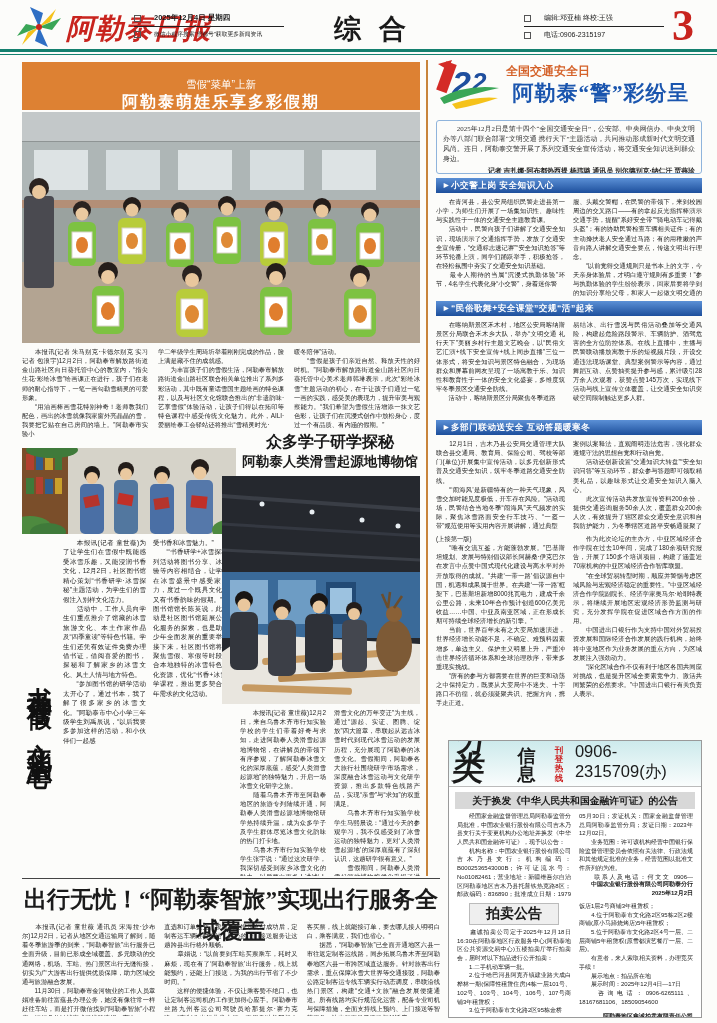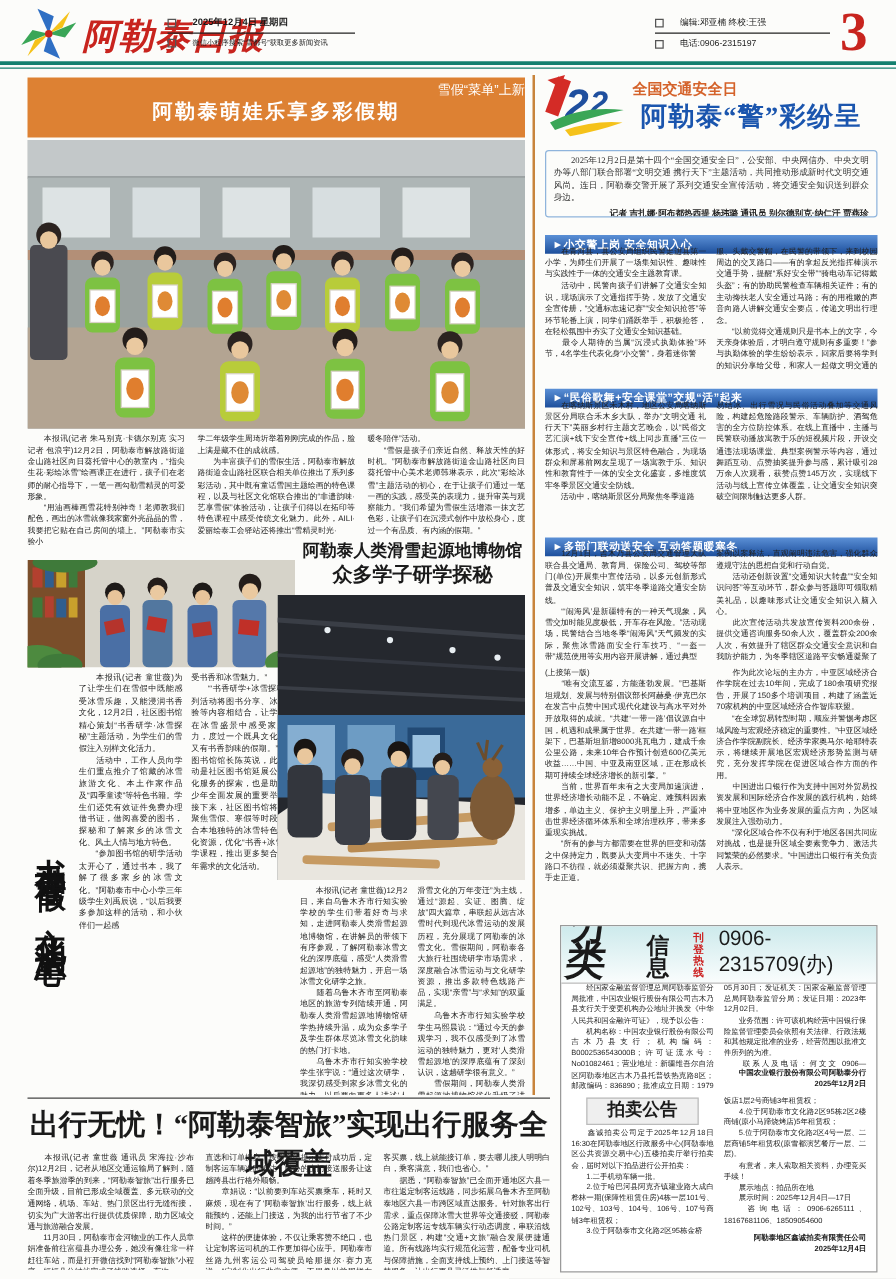--- a/index.html
+++ b/index.html
@@ -7,21 +7,21 @@
         font-family:"Liberation Sans","DejaVu Sans",sans-serif;color:#1a1a1a;overflow:hidden;}
   .abs{position:absolute;}
   .serif{font-family:"Liberation Serif","DejaVu Serif",serif;}
   .red{color:#c8241e;}
   .coltext{font-size:6.3px;line-height:1.45;text-align:justify;white-space:pre-wrap;
            overflow:hidden;color:#222;}
   .cols{display:flex;}
   .col{flex:1;overflow:hidden;}
   .hrule{background:#444;height:1px;}
   .banner{background:linear-gradient(180deg,#5b90d6,#1d4f9c);color:#fff;font-weight:bold;
-          font-size:8.6px;line-height:15px;padding:0 6px;letter-spacing:.5px;overflow:hidden;white-space:nowrap;margin-top:10px;}
+          font-size:8.6px;line-height:15px;padding:0 6px;letter-spacing:.5px;overflow:hidden;white-space:nowrap;}
   .infoline{display:flex;align-items:center;gap:13px;}
   .cbx{display:inline-block;width:5px;height:5px;border:1px solid #555;flex:0 0 auto;}
   .vtitle{writing-mode:vertical-rl;text-orientation:upright;font-family:"Liberation Serif","DejaVu Serif",serif;
           font-weight:900;font-size:25px;letter-spacing:5px;color:#111;width:34px;text-align:center;overflow:hidden;}
   .signblock{font-weight:bold;text-align:right;font-size:6.4px;line-height:1.5;white-space:pre-wrap;}
 </style>
 </head>
 <body>
 
 <div class="page">
@@ -42,40 +42,41 @@
       <span class="cbx"></span>
       <span>2025年12月4日  星期四</span>
     </div>
     <div class="hrule" style="width:150px;margin:3px 0;background:#222;"></div>
     <div class="infoline" style="font-size:5.8px;">
       <span class="cbx"></span>
       <span>微信小程序搜索“雪都号”获取更多新闻资讯</span>
     </div>
   </div>
 
+  <div class="abs serif" style="left:300px;top:11px;width:140px;text-align:center;font-size:27px;font-weight:900;letter-spacing:18px;text-indent:18px;">综合</div>
 
   <div class="abs" style="left:524px;top:13px;width:150px;">
     <div class="infoline" style="font-size:7px;">
       <span class="cbx"></span>
       <span>编辑:邓亚楠  终校:王强</span>
     </div>
     <div class="hrule" style="width:140px;margin:3px 0;background:#222;"></div>
     <div class="infoline" style="font-size:7px;">
       <span class="cbx"></span>
       <span>电话:0906-2315197</span>
     </div>
   </div>
 
   <div class="abs serif red" style="left:672px;top:0px;font-size:44px;font-weight:900;">3</div>
 
   <div class="abs" style="left:0;top:49px;width:717px;height:3px;background:#14806f;"></div>
   <div class="abs" style="left:0;top:54px;width:717px;height:1px;background:#14806f;"></div>
 
   <div class="abs" style="left:22px;top:62px;width:398px;height:48px;background:#dd8133;color:#fff;text-align:center;">
-    <div style="font-size:10.5px;padding-top:3px;text-align:right;">雪假“菜单”上新</div>
+    <div style="font-size:10.5px;padding-top:16px;">雪假“菜单”上新</div>
     <div style="font-size:16px;font-weight:900;letter-spacing:2px;">阿勒泰萌娃乐享多彩假期</div>
   </div>
 
   <svg class="abs" style="left:22px;top:112px;" width="398" height="231" viewBox="0 0 398 231">
     <rect width="398" height="231" fill="#9aa29f"></rect>
     <rect width="398" height="30" fill="#c3c8c9"></rect>
     <line x1="0" y1="30" x2="398" y2="30" stroke="#8e9494" stroke-width="2"></line>
     <rect y="30" width="398" height="58" fill="#aeb6b6"></rect>
     <rect x="12" y="38" width="54" height="40" fill="#dde3e4"></rect>
       <rect x="84" y="38" width="54" height="40" fill="#d7dee0"></rect>
@@ -219,22 +220,22 @@
   <div class="abs cols" style="left:22px;top:538px;width:214px;height:338px;gap:7px;">
     <div class="vtitle">书香伴雪假 文化润童心</div>
     <div class="col coltext" style="font-size:6.5px;">　　本报讯(记者 童世薇)为了让学生们在雪假中既能感受冰雪乐趣，又能浸润书香文化，12月2日，社区图书馆精心策划“书香研学·冰雪探秘”主题活动，为学生们的雪假注入别样文化活力。
 　　活动中，工作人员向学生们重点推介了馆藏的冰雪旅游文化、本土作家作品及“四季童读”等特色书籍。学生们还凭有效证件免费办理借书证，借阅喜爱的图书，探秘和了解家乡的冰雪文化、风土人情与地方特色。
 　　“参加图书馆的研学活动太开心了，通过书本，我了解了很多家乡的冰雪文化。”阿勒泰市中心小学三年级学生刘禹辰说，“以后我要多参加这样的活动，和小伙伴们一起感</div>
     <div class="col coltext" style="font-size:6.5px;">受书香和冰雪魅力。”
 　　“‘书香研学+冰雪探秘’系列活动将图书分享、冰雪体验等内容相结合，让学生们在冰雪盛景中感受家乡魅力，度过一个既具文化温度又有书香韵味的假期。”社区图书馆馆长陈英说，此次活动是社区图书馆延展公共文化服务的探索，也是助力青少年全面发展的重要举措。接下来，社区图书馆将陆续聚焦雪假、寒假等时段，结合本地独特的冰雪特色与文化资源，优化“书香+冰雪”研学课程，推出更多契合青少年需求的文化活动。</div>
   </div>
 
   <div class="abs" style="left:240px;top:432px;width:180px;text-align:center;font-weight:900;">
+    <div class="serif" style="font-size:16px;">众多学子研学探秘</div>
     <div class="serif" style="font-size:13.5px;">阿勒泰人类滑雪起源地博物馆</div>
-    <div class="serif" style="font-size:16px;">众多学子研学探秘</div>
   </div>
 
   <svg class="abs" style="left:222px;top:476px;" width="198" height="228" viewBox="0 0 198 228">
     <rect width="198" height="228" fill="#25282e"></rect>
     <line x1="0" y1="20" x2="198" y2="34" stroke="#3a3e46" stroke-width="4"></line>
     <line x1="0" y1="48" x2="198" y2="60" stroke="#343841" stroke-width="3"></line>
     <line x1="0" y1="74" x2="198" y2="84" stroke="#3a3e46" stroke-width="3"></line>
     <circle cx="40" cy="28" r="2.5" fill="#e8eef2"></circle>
       <circle cx="90" cy="36" r="2.5" fill="#e8eef2"></circle>
     <circle cx="140" cy="44" r="2.5" fill="#e8eef2"></circle>
@@ -344,20 +345,21 @@
     <div style="height:42px;background:linear-gradient(180deg,#cdeaec,#fafdfd);display:flex;align-items:flex-end;gap:5px;padding:0 6px 3px 6px;border-bottom:1px solid #bbb;">
       <span class="serif" style="font-size:32px;font-weight:900;line-height:.9;transform:skewX(-8deg);">分类</span>
       <span class="serif" style="font-size:18px;font-weight:900;line-height:1;">信息</span>
       <span style="display:flex;flex-direction:column;font-size:8.5px;font-weight:900;color:#cc2020;line-height:1.1;">
         <span>刊登</span>
         <span>热线</span>
       </span>
       <span style="font-size:16.5px;font-weight:400;letter-spacing:0;">0906-2315709(办)</span>
     </div>
 
+    <div style="margin:5px 6px 3px 6px;background:#d8d8d8;text-align:center;font-size:9.8px;font-weight:900;line-height:17px;">关于换发《中华人民共和国金融许可证》的公告</div>
 
     <div class="cols" style="margin:0 8px;height:86px;gap:8px;">
       <div class="col coltext" style="font-size:6px;">　　经国家金融监督管理总局阿勒泰监管分局批准，中国农业银行股份有限公司吉木乃县支行关于变更机构办公地址并换发《中华人民共和国金融许可证》，现予以公告：
 　　机构名称：中国农业银行股份有限公司吉木乃县支行；机构编码：B0002536543000B；许可证流水号：No01082461；营业地址：新疆维吾尔自治区阿勒泰地区吉木乃县托普铁热克路8区；邮政编码：836890；批准成立日期：1979年</div>
       <div class="col" style="display:flex;flex-direction:column;">
         <div class="coltext" style="font-size:6px;flex:1;">05月30日；发证机关：国家金融监督管理总局阿勒泰监管分局；发证日期：2023年12月02日。
 　　业务范围：许可该机构经营中国银行保险监督管理委员会依照有关法律、行政法规和其他规定批准的业务，经营范围以批准文件所列的为准。
 　　联系人及电话：何文文 0906—2175089</div>
         <div class="signblock" style="font-size:6px;">中国农业银行股份有限公司阿勒泰分行
 2025年12月2日</div>

